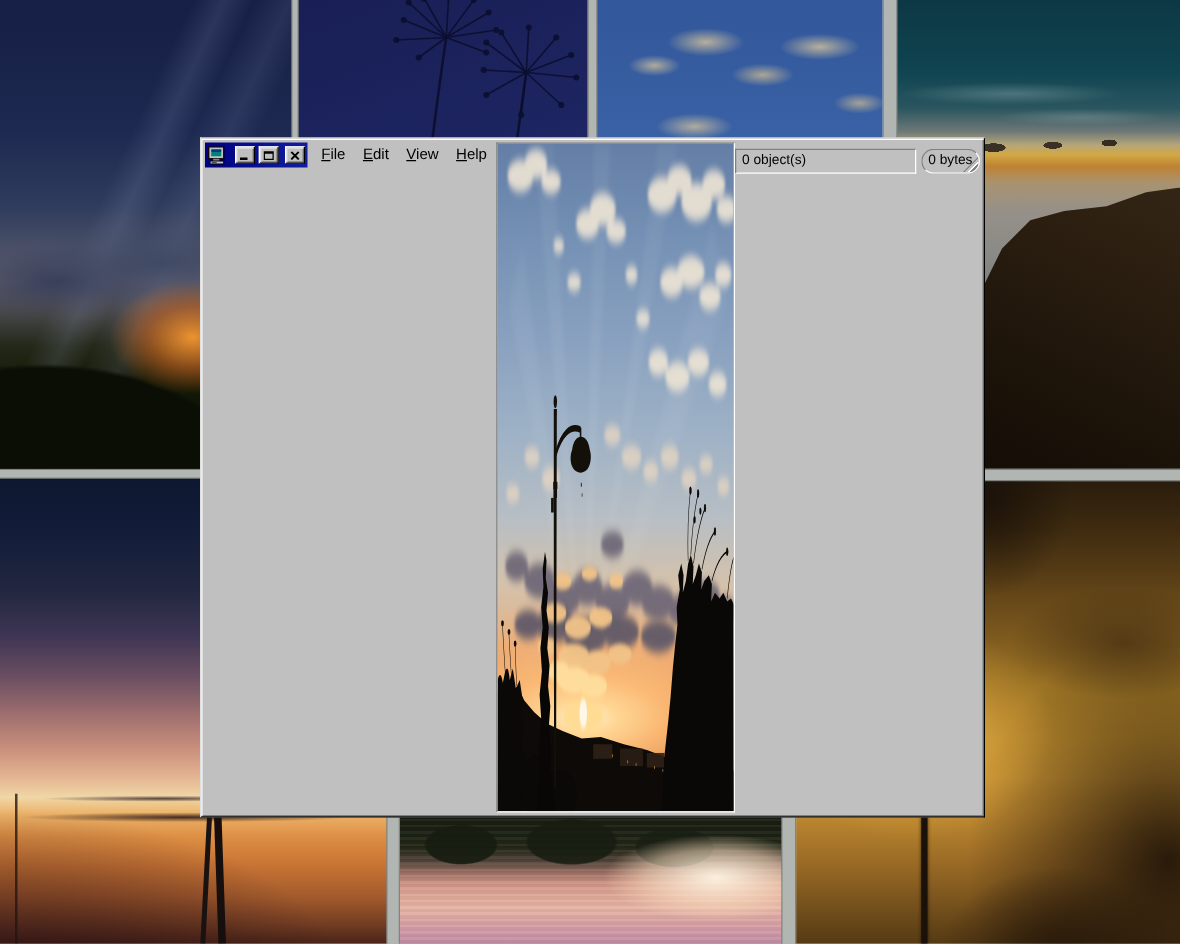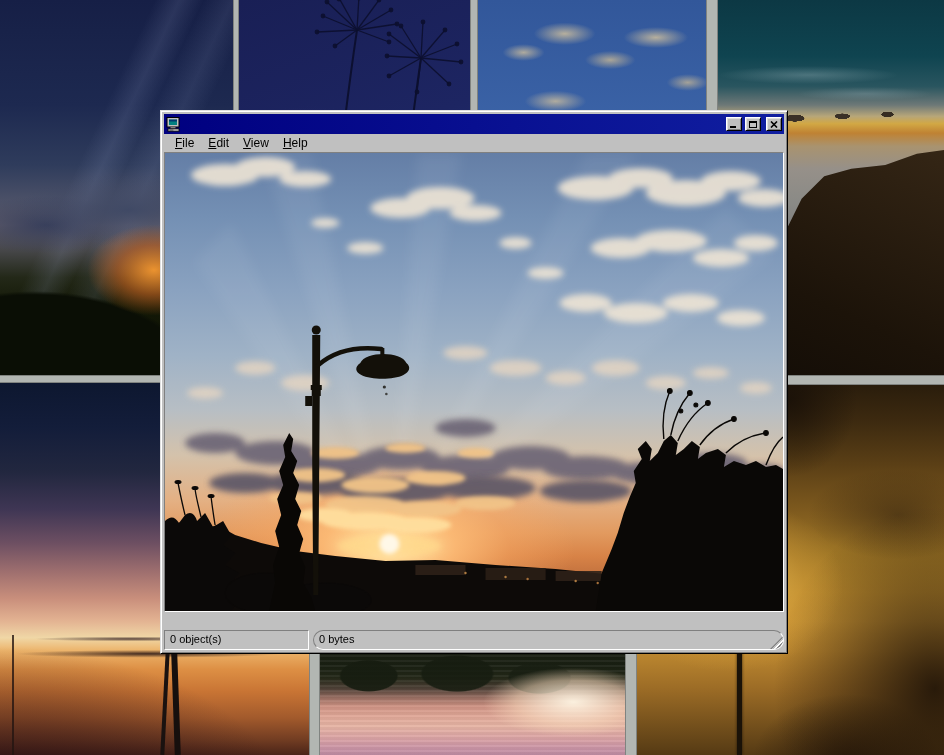--- a/index.html
+++ b/index.html
@@ -89,21 +89,21 @@
       linear-gradient(180deg,#2a1d0c 0%,#3d2a10 10%,#5c4016 22%,#7e5a1e 34%,#a07726 46%,#bd8c2e 56%,#c99434 64%,#bd8830 72%,#9c6c26 82%,#74501c 92%,#553a14 100%);
   }
   #t7 .tpole { position:absolute; left:100px; top:92px; width:5px; height:278px; background:#1a1208; box-shadow:0 0 3px rgba(20,12,6,.8); }
 
   
   .win {
     position:absolute; left:160px; top:110px; width:628px; height:544px;
     background:#c0c0c0;
     border:1px solid; border-color:#dfdfdf #000 #000 #dfdfdf;
     box-shadow: inset 1px 1px 0 #fff, inset -1px -1px 0 #808080;
-    padding:3px; display:flex; flex-direction:column;
+    padding:3px; display:flex; flex-direction:row;
   }
   .titlebar {
     height:20px; flex:none; display:flex; align-items:center; gap:3px;
     background:linear-gradient(90deg,#000080,#101ea0);
     padding:0 2px;
   }
   .win-icon { width:16px; height:15px; flex:none; }
   .title-text { flex:1; color:#fff; font-size:11px; font-weight:bold; overflow:hidden; white-space:nowrap; }
   .tb-btn {
     width:16px; height:14px; flex:none; background:#c0c0c0;
@@ -133,21 +133,21 @@
   .hc0{width:118px;} .hc1{width:139px;} .hc2{width:100px;} .hc3{width:123px;}
   .hc4{width:50px; text-align:right;} .hc5{flex:1;}
 
   .view { flex:1; position:relative; overflow:hidden;
     background:
       radial-gradient(300px 150px at 36.3% 86%, #fff3d2 0%, #ffd694 9%, rgba(255,190,120,.85) 22%, rgba(250,170,100,.45) 40%, rgba(240,160,95,0) 62%),
       linear-gradient(180deg,#647ea6 0%,#7490b4 14%,#8aa2c0 30%,#9fb2c6 44%,#b7bec4 56%,#d4c2ab 66%,#e4b083 76%,#e29a5f 83%,#d88347 88%,#b96a3a 94%,#8c4e2c 100%);
   }
   .view svg { position:absolute; left:0; top:0; width:100%; height:100%; }
 
-  .statusbar { height:20px; flex:none; margin-top:18px; display:flex; gap:4px; font-size:11px; }
+  .statusbar { height:20px; flex:none; margin-top:5px; display:flex; gap:4px; font-size:11px; }
   .pane {
     border:1px solid; border-color:#808080 #fff #fff #808080;
     padding:2px 5px; overflow:hidden; white-space:nowrap;
   }
   .pane1 { width:145px; flex:none; }
   .pane2 { flex:1; position:relative;border-radius:10px; }
   .grip {
     position:absolute; right:0; bottom:0; width:13px; height:13px;
     clip-path:polygon(100% 0, 100% 100%, 0 100%);
     background:repeating-linear-gradient(135deg, #c0c0c0 0 2px, #fff 2px 3px, #808080 3px 5px);

